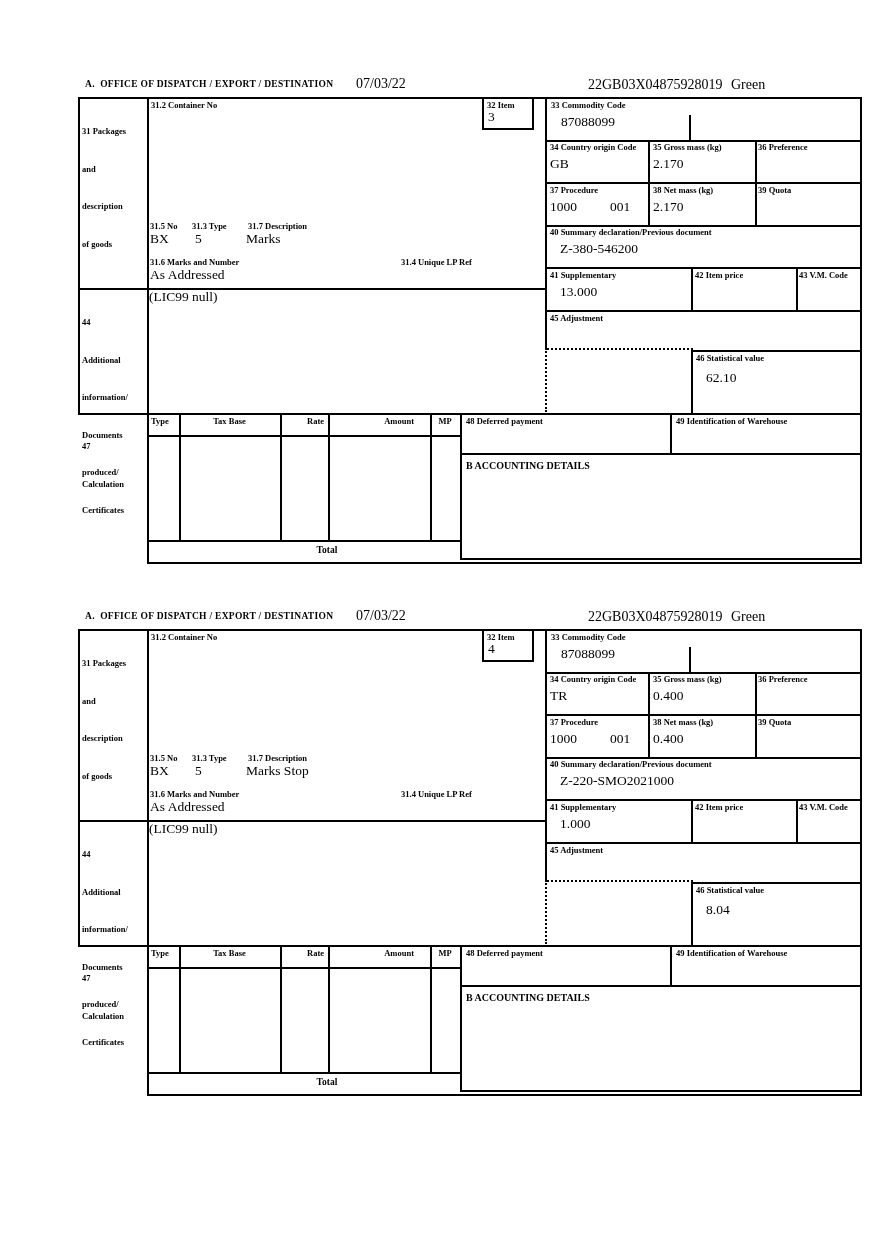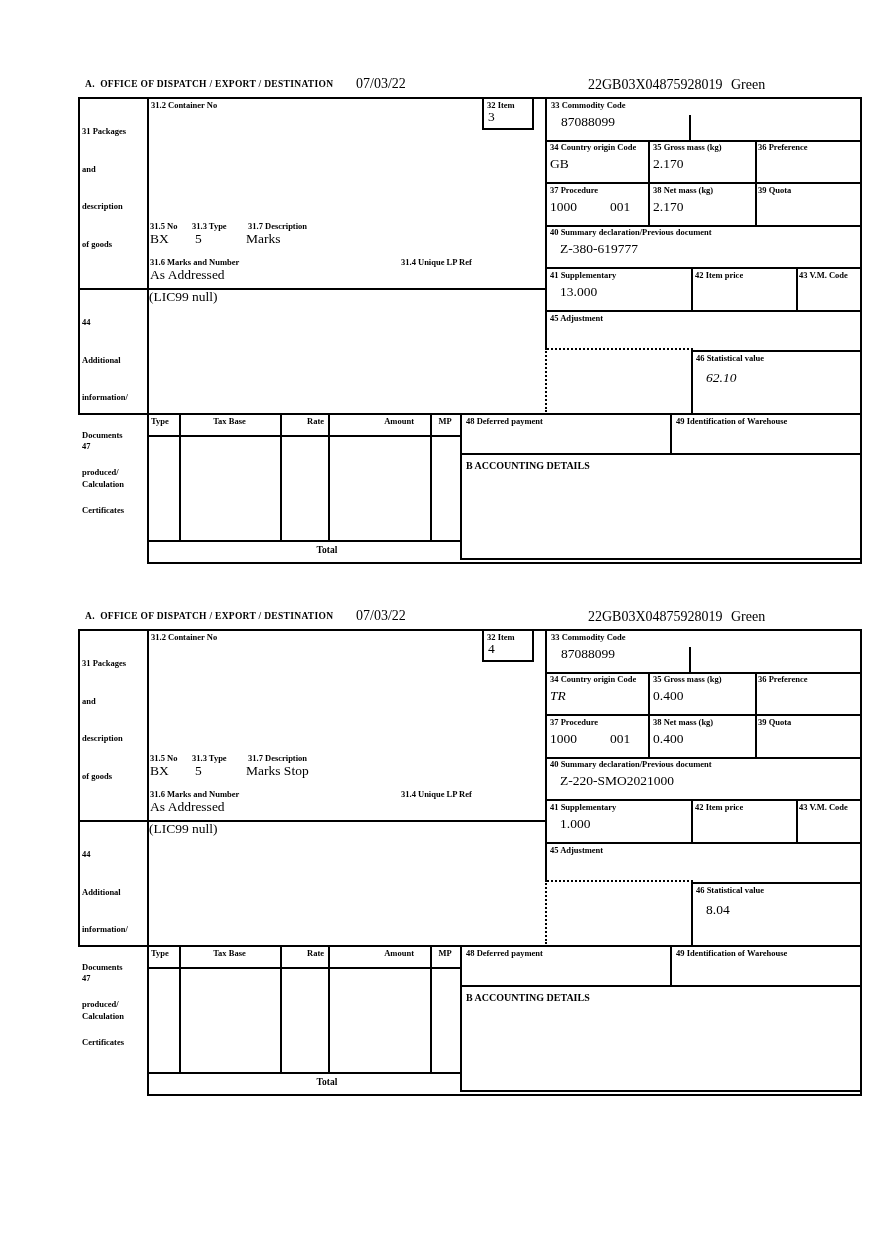--- a/index.html
+++ b/index.html
@@ -94,31 +94,31 @@
     <span class="lbl" style="left:688px;top:67px;">36 Preference</span>
 
     <span class="lbl" style="left:480px;top:110px;">37 Procedure</span>
     <span class="val" style="left:480px;top:124px;">1000</span>
     <span class="val" style="left:540px;top:124px;">001</span>
     <span class="lbl" style="left:583px;top:110px;">38 Net mass (kg)</span>
     <span class="val" style="left:583px;top:124px;">2.170</span>
     <span class="lbl" style="left:688px;top:110px;">39 Quota</span>
 
     <span class="lbl" style="left:480px;top:152px;">40 Summary declaration/Previous document</span>
-    <span class="val" style="left:490px;top:166px;">Z-380-619777</span>
+    <span class="val" style="left:490px;top:166px;">Z-380-546200</span>
 
     <span class="lbl" style="left:480px;top:195px;">41 Supplementary</span>
     <span class="val" style="left:490px;top:209px;">13.000</span>
     <span class="lbl" style="left:625px;top:195px;">42 Item price</span>
     <span class="lbl" style="left:729px;top:195px;">43 V.M. Code</span>
 
     <span class="lbl" style="left:480px;top:238px;">45 Adjustment</span>
 
     <span class="lbl" style="left:626px;top:278px;">46 Statistical value</span>
-    <span class="val" style="left:636px;top:295px;font-style:italic;">62.10</span>
+    <span class="val" style="left:636px;top:295px;">62.10</span>
 
     <span class="lbl" style="left:80px;top:146px;">31.5 No</span>
     <span class="lbl" style="left:122px;top:146px;">31.3 Type</span>
     <span class="lbl" style="left:178px;top:146px;">31.7 Description</span>
     <span class="val" style="left:80px;top:156px;">BX</span>
     <span class="val" style="left:125px;top:156px;">5</span>
     <span class="val" style="left:176px;top:156px;">Marks</span>
 
     <span class="lbl" style="left:80px;top:182px;">31.6 Marks and Number</span>
     <span class="lbl" style="left:331px;top:182px;">31.4 Unique LP Ref</span>
@@ -203,21 +203,21 @@
     </div>
     <span class="lbl" style="left:81px;top:25px;">31.2 Container No</span>
 
     <span class="lbl" style="left:417px;top:25px;">32 Item</span>
     <span class="val" style="left:418px;top:34px;">4</span>
 
     <span class="lbl" style="left:481px;top:25px;">33 Commodity Code</span>
     <span class="val" style="left:491px;top:39px;">87088099</span>
 
     <span class="lbl" style="left:480px;top:67px;">34 Country origin Code</span>
-    <span class="val" style="left:480px;top:81px;font-style:italic;">TR</span>
+    <span class="val" style="left:480px;top:81px;">TR</span>
     <span class="lbl" style="left:583px;top:67px;">35 Gross mass (kg)</span>
     <span class="val" style="left:583px;top:81px;">0.400</span>
     <span class="lbl" style="left:688px;top:67px;">36 Preference</span>
 
     <span class="lbl" style="left:480px;top:110px;">37 Procedure</span>
     <span class="val" style="left:480px;top:124px;">1000</span>
     <span class="val" style="left:540px;top:124px;">001</span>
     <span class="lbl" style="left:583px;top:110px;">38 Net mass (kg)</span>
     <span class="val" style="left:583px;top:124px;">0.400</span>
     <span class="lbl" style="left:688px;top:110px;">39 Quota</span>

